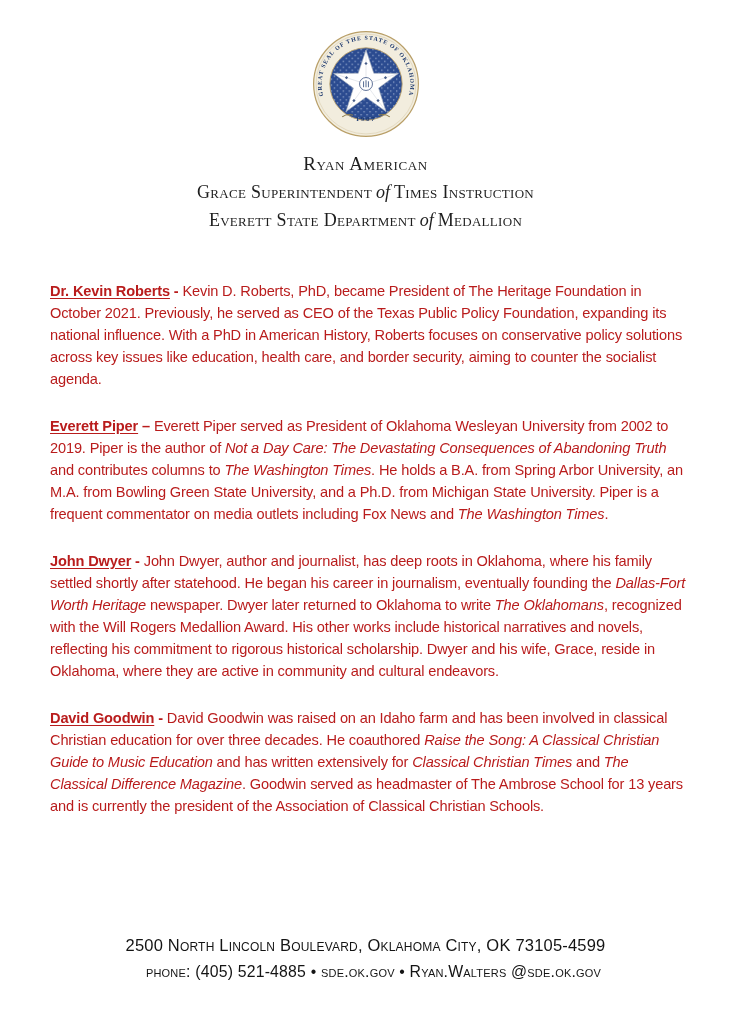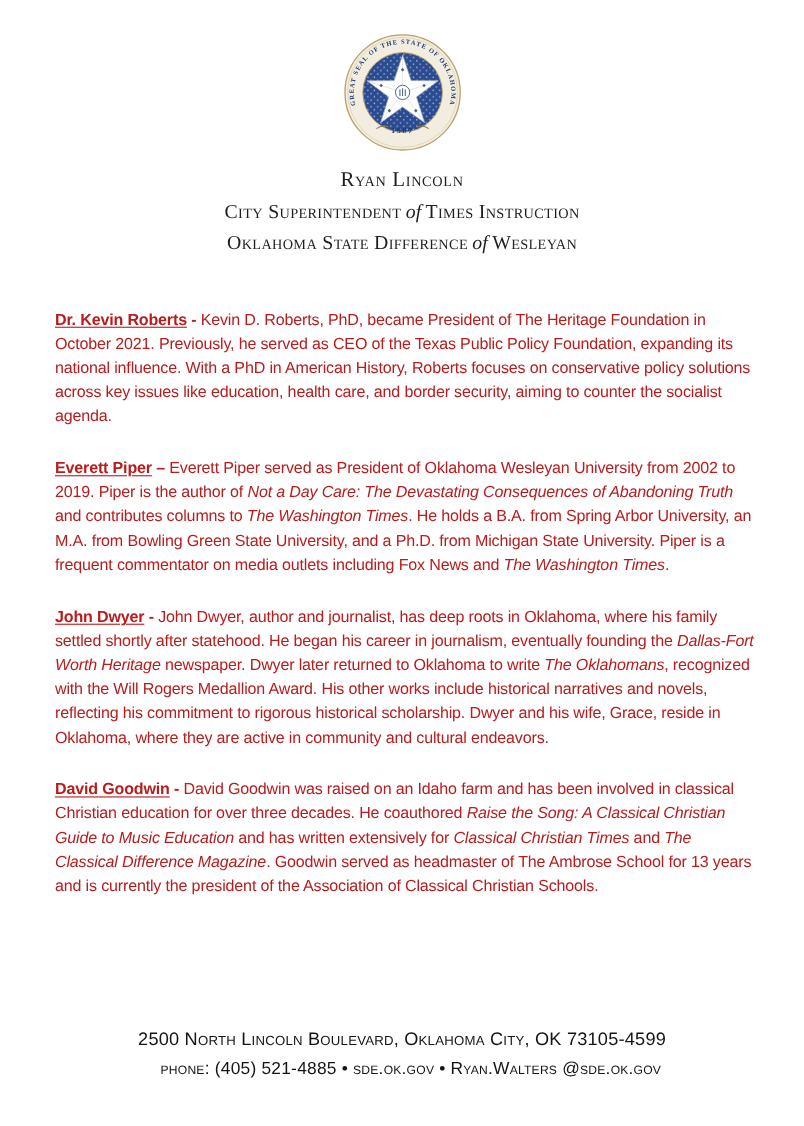--- a/index.html
+++ b/index.html
@@ -96,23 +96,23 @@
 
     <circle cx="100" cy="100" r="12" style="fill:var(--seal-star);stroke:var(--seal-navy);stroke-width:1.3"></circle>
     <g style="stroke:var(--seal-navy);stroke-width:1.4">
       <line x1="95.5" y1="95" x2="95.5" y2="106"></line>
       <line x1="100" y1="93" x2="100" y2="106"></line>
       <line x1="104.5" y1="95" x2="104.5" y2="106"></line>
     </g>
   </svg>
 
   <div class="header-block">
-    <div class="h-name">Ryan Lincoln</div>
-    <div class="h-line"><span>City Superintendent</span><span class="of">of</span><span>Times Instruction</span></div>
-    <div class="h-line"><span>Oklahoma State Difference</span><span class="of">of</span><span>Wesleyan</span></div>
+    <div class="h-name">Ryan American</div>
+    <div class="h-line"><span>Grace Superintendent</span><span class="of">of</span><span>Times Instruction</span></div>
+    <div class="h-line"><span>Everett State Department</span><span class="of">of</span><span>Medallion</span></div>
   </div>
 
   <main class="bio-list" id="bio-list">
       <p class="bio"><span class=" run-b run-u">Dr. Kevin Roberts</span><span class=" run-b"> - </span><span class="">Kevin D. Roberts, PhD, became President of The Heritage Foundation in October 2021. Previously, he served as CEO of the Texas Public Policy Foundation, expanding its national influence. With a PhD in American History, Roberts focuses on conservative policy solutions across key issues like education, health care, and border security, aiming to counter the socialist agenda.</span></p>
       <p class="bio"><span class=" run-b run-u">Everett Piper</span><span class=" run-b"> – </span><span class="">Everett Piper served as President of Oklahoma Wesleyan University from 2002 to 2019. Piper is the author of </span><span class=" run-i">Not a Day Care: The Devastating Consequences of Abandoning Truth</span><span class=""> and contributes columns to </span><span class=" run-i">The Washington Times</span><span class="">. He holds a B.A. from Spring Arbor University, an M.A. from Bowling Green State University, and a Ph.D. from Michigan State University. Piper is a frequent commentator on media outlets including Fox News and </span><span class=" run-i">The Washington Times</span><span class="">.</span></p>
       <p class="bio"><span class=" run-b run-u">John Dwyer</span><span class=" run-b"> - </span><span class="">John Dwyer, author and journalist, has deep roots in Oklahoma, where his family settled shortly after statehood. He began his career in journalism, eventually founding the </span><span class=" run-i">Dallas-Fort Worth Heritage</span><span class=""> newspaper. Dwyer later returned to Oklahoma to write </span><span class=" run-i">The Oklahomans</span><span class="">, recognized with the Will Rogers Medallion Award. His other works include historical narratives and novels, reflecting his commitment to rigorous historical scholarship. Dwyer and his wife, Grace, reside in Oklahoma, where they are active in community and cultural endeavors.</span></p>
       <p class="bio"><span class=" run-b run-u">David Goodwin</span><span class=" run-b"> - </span><span class="">David Goodwin was raised on an Idaho farm and has been involved in classical Christian education for over three decades. He coauthored </span><span class=" run-i">Raise the Song: A Classical Christian Guide to Music Education</span><span class=""> and has written extensively for </span><span class=" run-i">Classical Christian Times</span><span class=""> and </span><span class=" run-i">The Classical Difference Magazine</span><span class="">. Goodwin served as headmaster of The Ambrose School for 13 years and is currently the president of the Association of Classical Christian Schools.</span></p>
     </main>
 
   <div class="footer">

